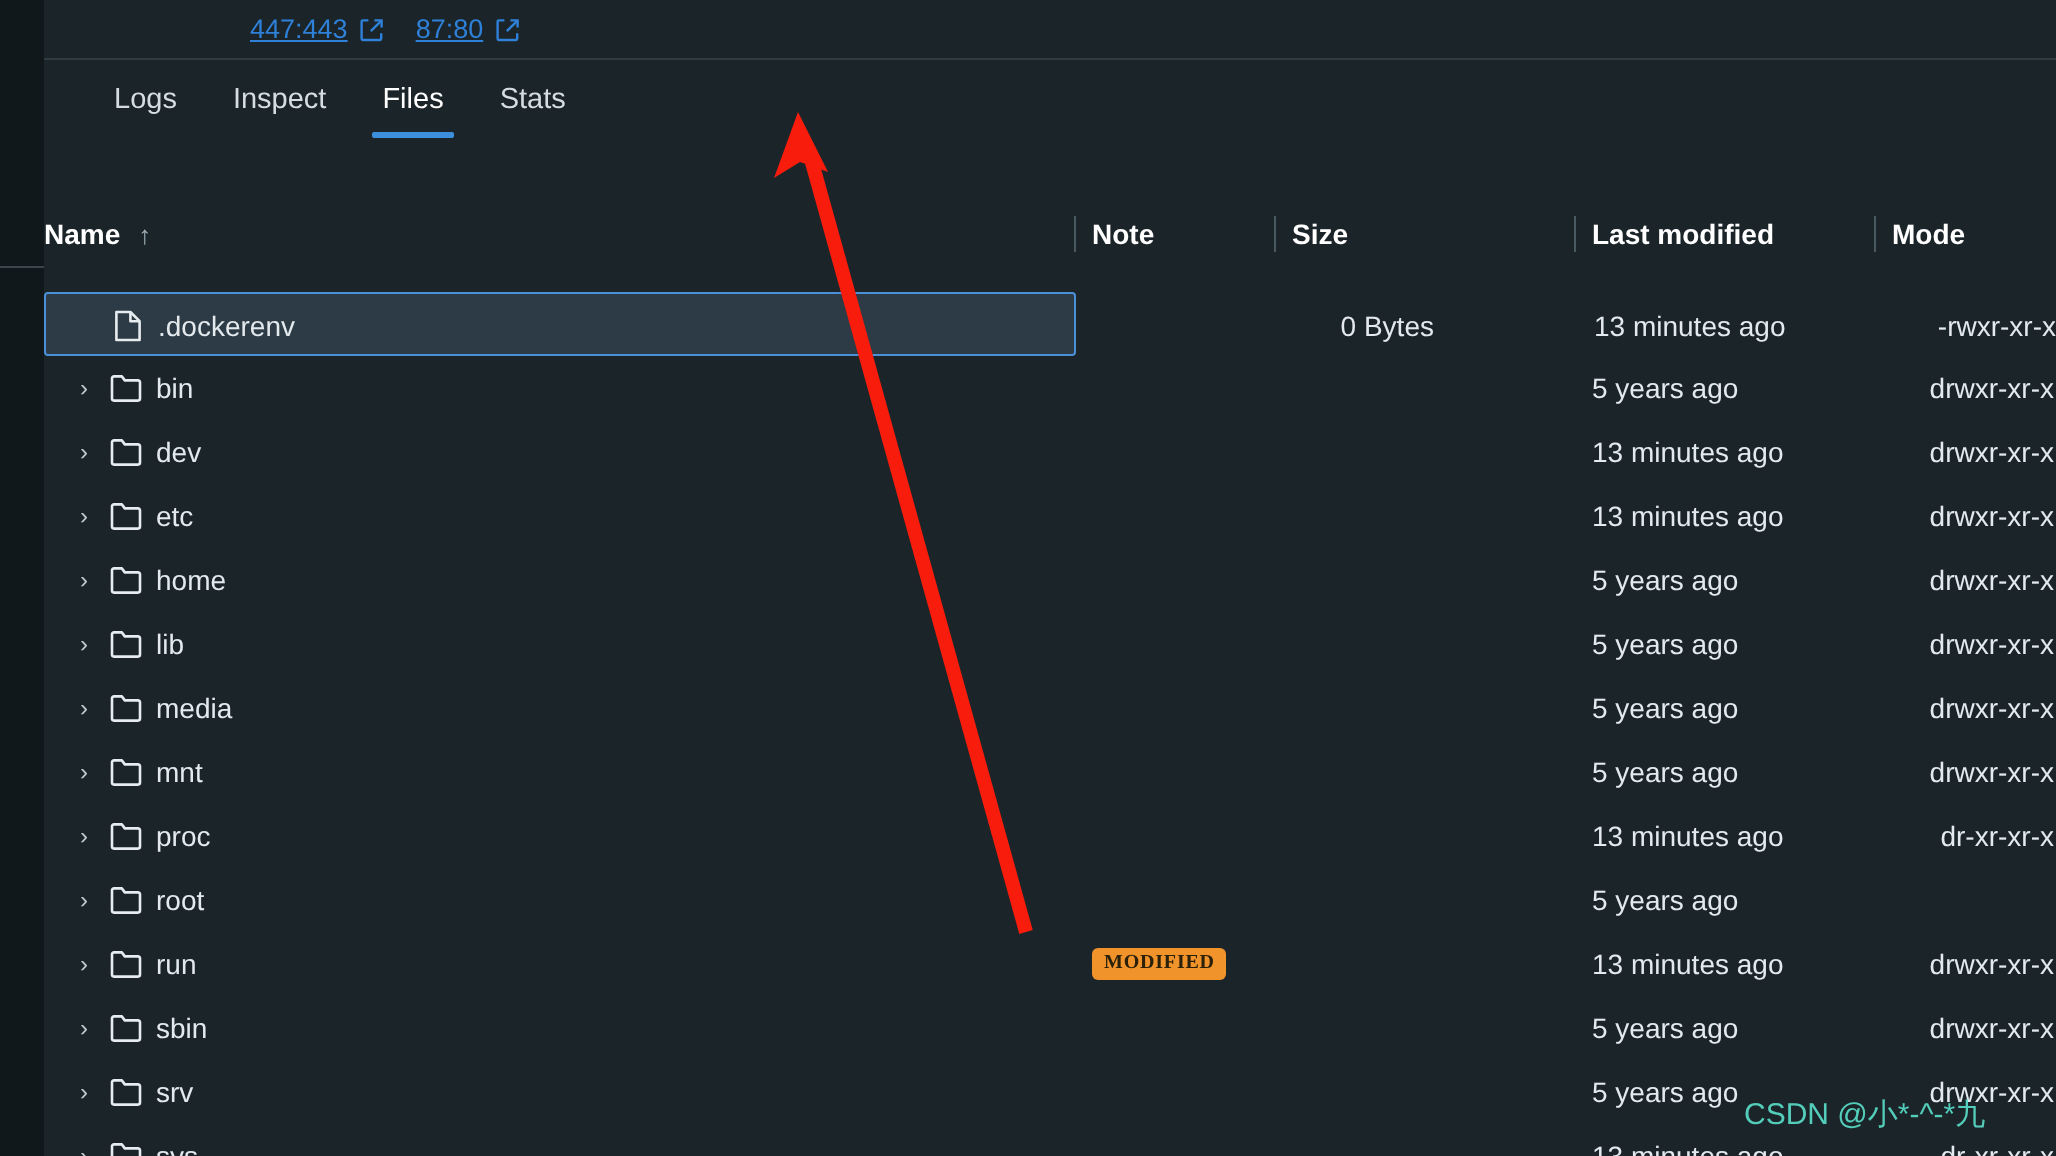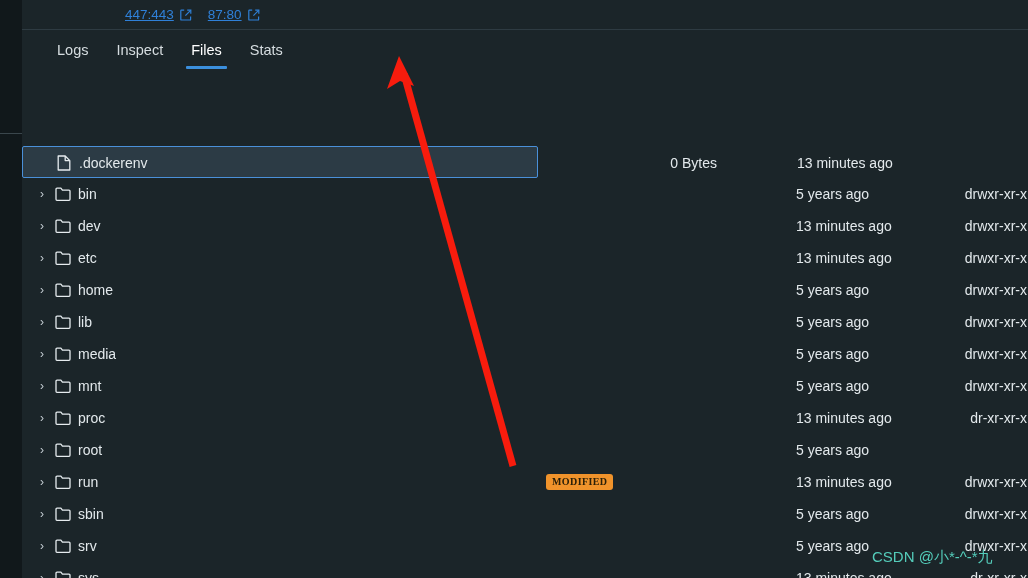--- a/index.html
+++ b/index.html
@@ -153,35 +153,50 @@
         <span>Inspect</span>
       </div>
       <div class="tab active">
         <span>Files</span>
       </div>
       <div class="tab">
         <span>Stats</span>
       </div>
     </div>
 
+  <div class="thead">
+    <div class="th th-name">
+      <span>Name</span>
+      <span class="sort-arrow">↑</span>
+    </div>
+    <div class="th-sep" style="left:515px"></div>
+    <div class="th th-note">Note</div>
+    <div class="th-sep" style="left:615px"></div>
+    <div class="th th-size">Size</div>
+    <div class="th-sep" style="left:765px"></div>
+    <div class="th th-mod">Last modified</div>
+    <div class="th-sep" style="left:915px"></div>
+    <div class="th th-mode">Mode</div>
+  </div>
 
   <div class="rows" id="rows">
       <div class="row selected">
         <div class="cell c-name">
           <span class="chev empty">›</span>
           <span class="ficon">
             <svg width="14" height="16" viewBox="0 0 14 16" fill="none" stroke="#e6ecef" stroke-width="1.3" stroke-linejoin="round">
               <path d="M1.2 1 H8.2 L12.8 5.6 V15 H1.2 Z"></path>
               <path d="M8.2 1 V5.6 H12.8"></path>
             </svg>
           </span>
           <span class="fname">.dockerenv</span>
         </div>
         <div class="cell c-size">0 Bytes</div>
         <div class="cell c-mod">13 minutes ago</div>
+        <div class="cell c-mode">-rwxr-xr-x</div>
       </div>
       <div class="row">
         <div class="cell c-name">
           <span class="chev">›</span>
           <span class="ficon">
             <svg width="16" height="14" viewBox="0 0 16 14" fill="none" stroke="#e6ecef" stroke-width="1.3" stroke-linejoin="round">
               <path d="M1 12.3 V2.2 A1 1 0 0 1 2 1.2 H5.9 L7.4 3.2 H14 A1 1 0 0 1 15 4.2 V12.3 A1 1 0 0 1 14 13.3 H2 A1 1 0 0 1 1 12.3 Z"></path>
             </svg>
           </span>
           <span class="fname">bin</span>

